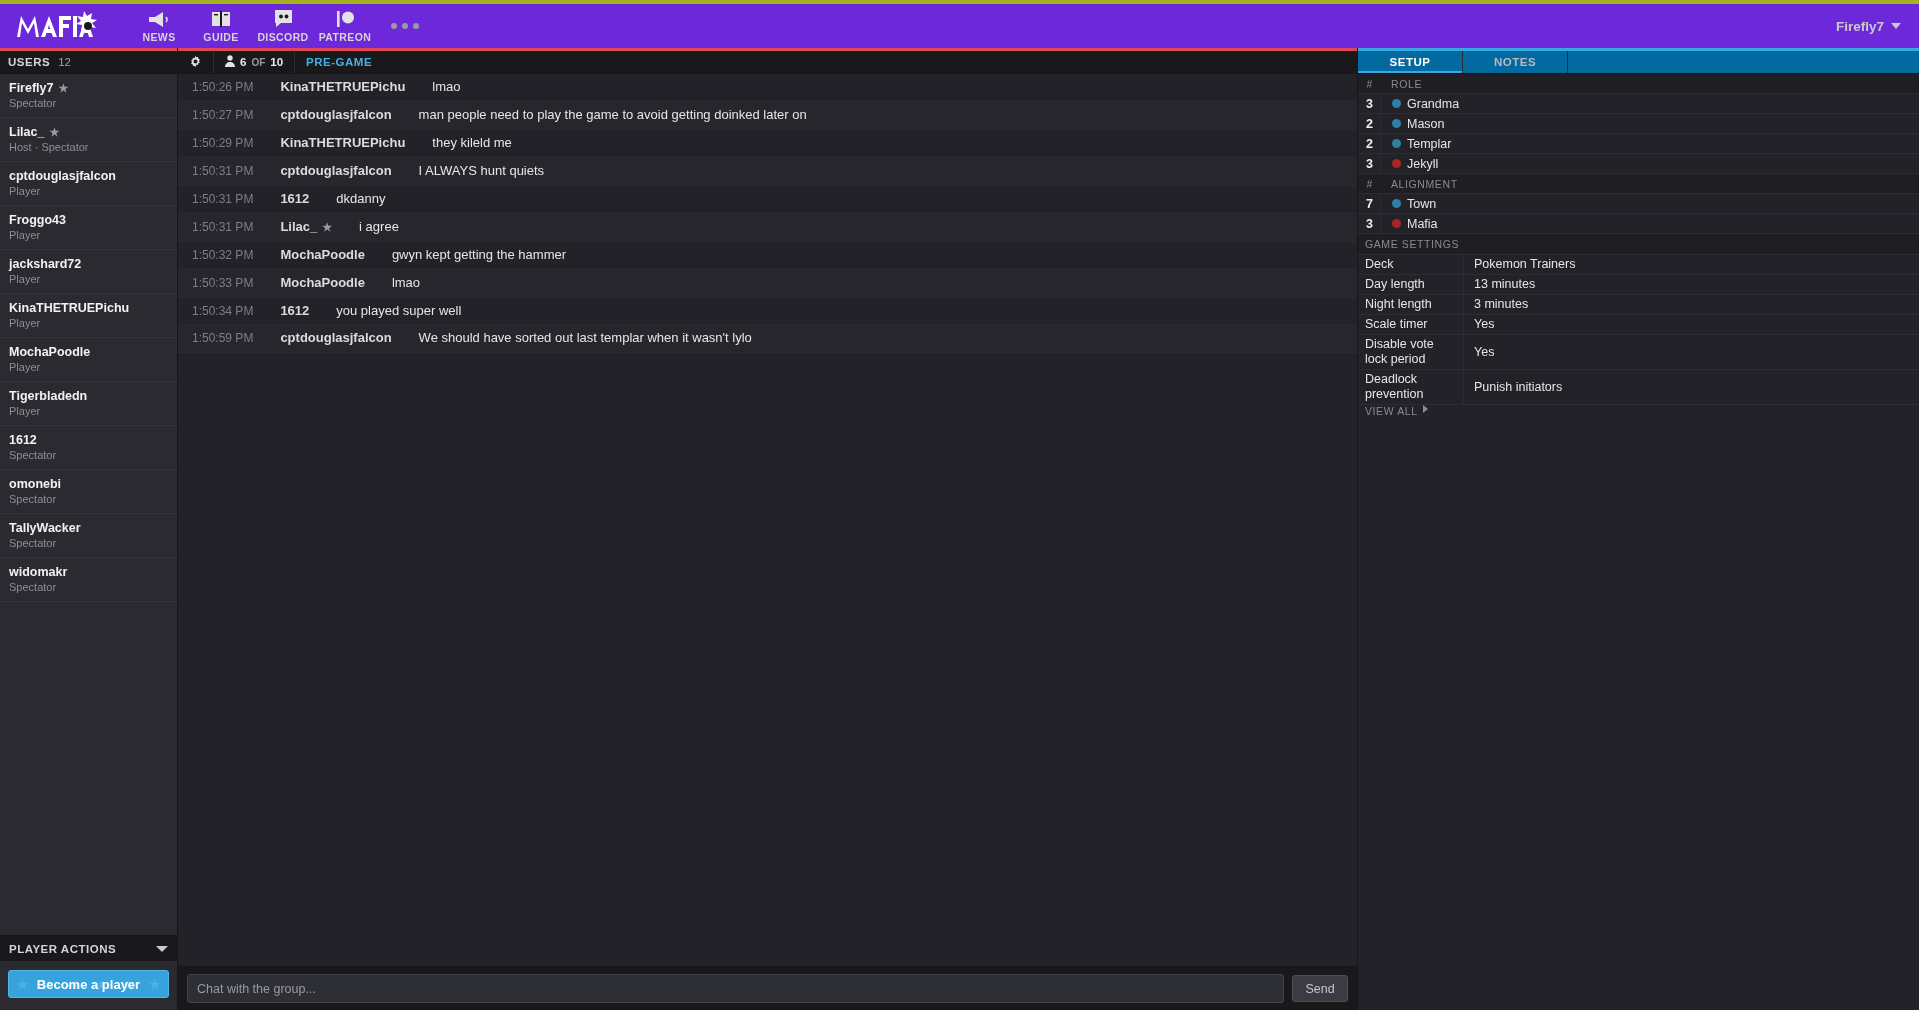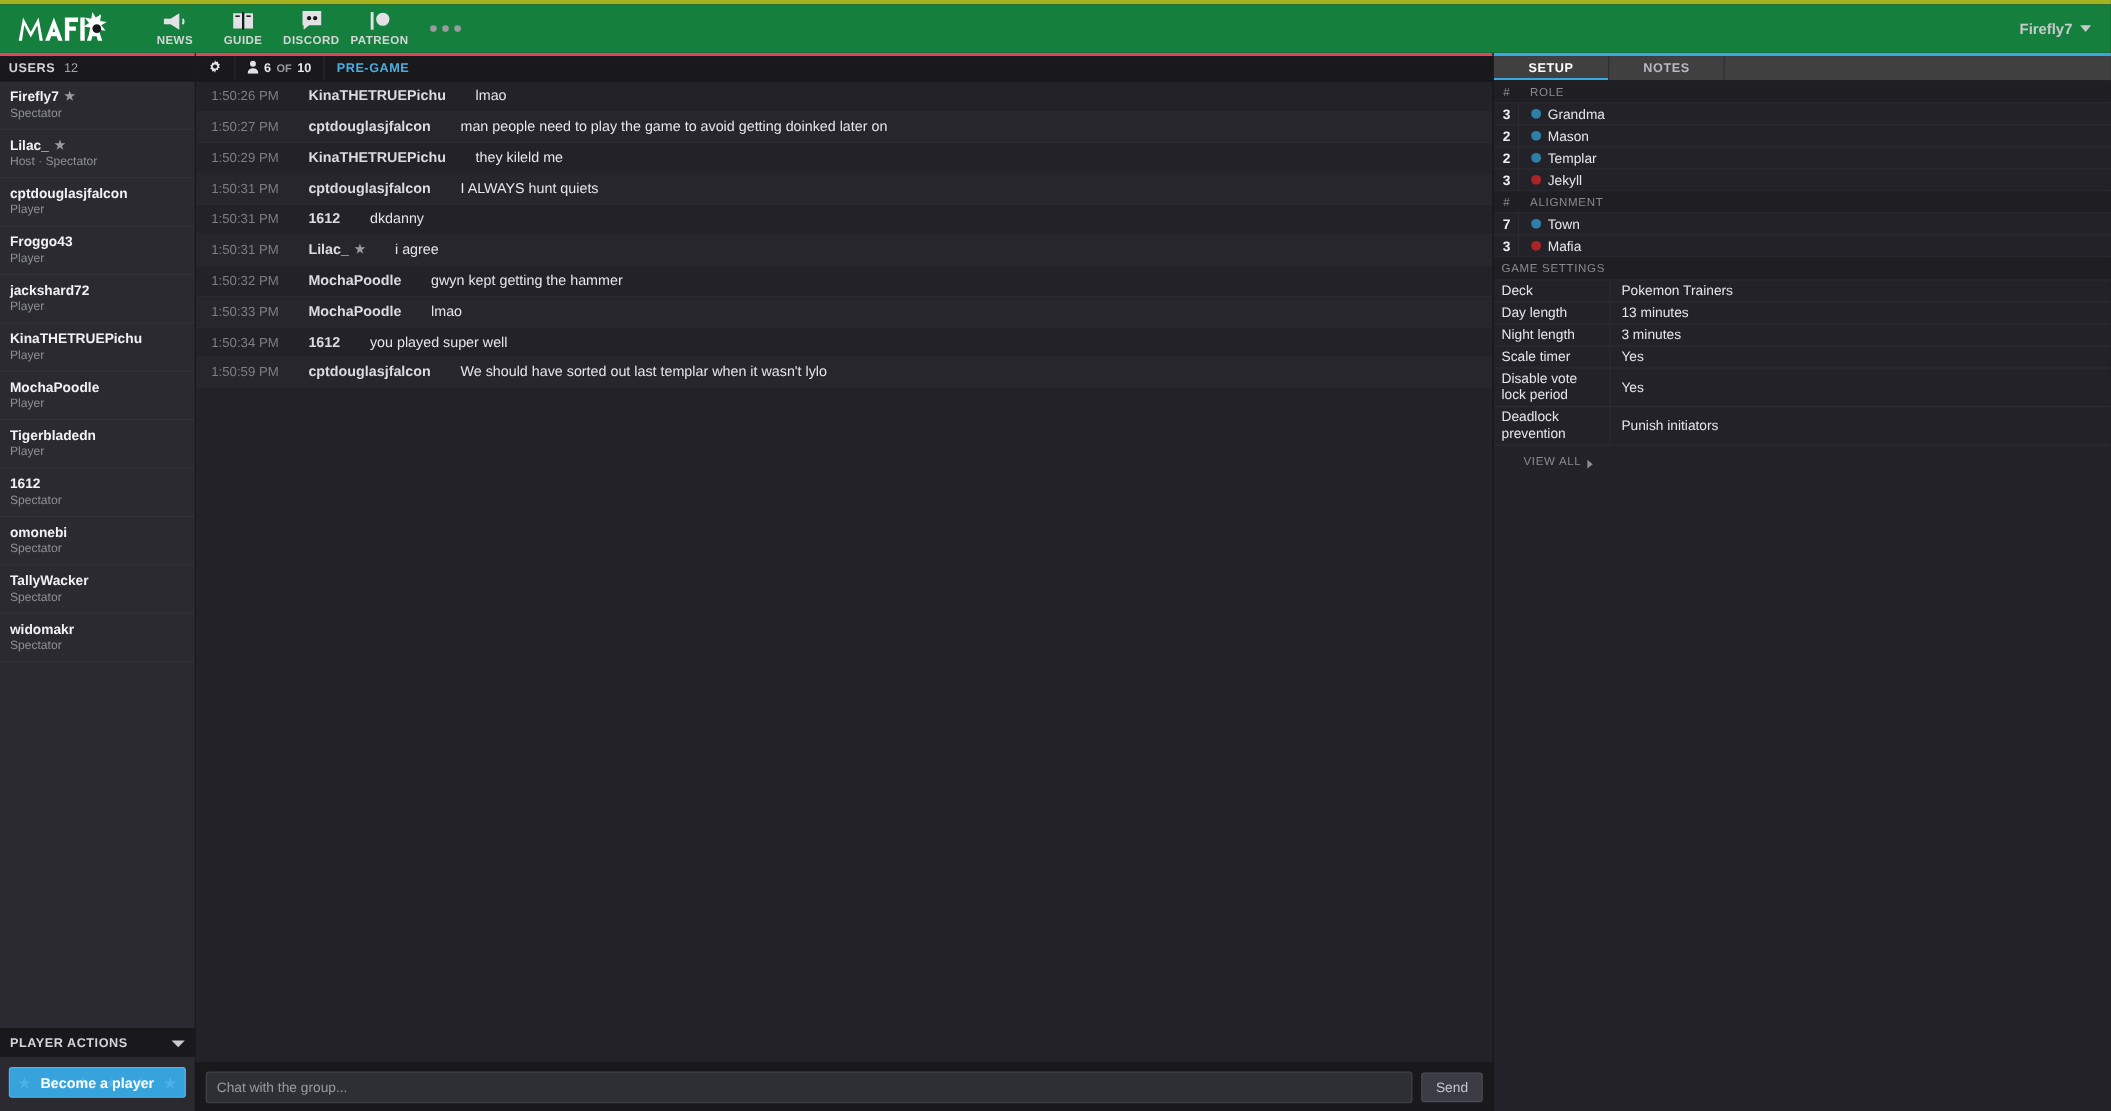--- a/index.html
+++ b/index.html
@@ -8,21 +8,21 @@
     background: #1b1b1f;
     font-family: "Liberation Sans", sans-serif;
     overflow: hidden;
   }
 
   
   .top-stripe { height: 4px; background: #a6b320; width: 100%; }
 
   
   .navbar {
-    height: 44px; background: #15803d;
+    height: 44px; background: #6d28d9;
     display: flex; align-items: center;
     padding: 0 14px;
     position: relative;
   }
   .logo { width: 88px; height: 34px; margin-right: 26px; display: flex; align-items: center; }
   .nav-items { display: flex; align-items: center; gap: 0px; }
   .nav-item {
     display: flex; flex-direction: column; align-items: center; justify-content: center;
     width: 62px; height: 44px; cursor: pointer; color: #d9d9dc;
   }
@@ -127,21 +127,21 @@
   .chat-input::placeholder { color: #9a9aa2; }
   .send-btn {
     width: 56px; height: 27px; background: #3b3b43; border: 1px solid #4e4e58;
     border-radius: 3px; color: #c6c6cc; font-size: 12.5px; cursor: pointer;
     font-family: "Liberation Sans", sans-serif;
   }
 
   
   .right-col { width: 562px; background: #222228; display: flex; flex-direction: column; border-left: 1px solid #161619;}
   .right-top-bar { height: 3px; background: #3aa8e0; }
-  .tabs { height: 23px; background: #404040; display: flex; border-bottom: 1px solid #15151a; }
+  .tabs { height: 23px; background: #0369a1; display: flex; border-bottom: 1px solid #15151a; }
   .tab {
     width: 105px; display: flex; align-items: center; justify-content: center;
     font-size: 11.5px; font-weight: bold; color: #b9b9c0; letter-spacing: .5px;
     cursor: pointer; border-right: 1px solid #2c2c33;
   }
   .tab.active { color: #ffffff; box-shadow: inset 0 -2px 0 #3aa8e0; }
 
   .setup-table { width: 100%; }
   .sec-head {
     display: flex; background: #1e1e23; border-bottom: 1px solid #2c2c33;
@@ -159,22 +159,22 @@
 
   .gs-head {
     height: 21px; display: flex; align-items: center; padding-left: 7px;
     font-size: 10.5px; color: #8a8a92; letter-spacing: .6px; border-bottom: 1px solid #2c2c33;
     background: #1e1e23;
   }
   .gs-row { display: flex; border-bottom: 1px solid #2c2c33; font-size: 12.5px; color: #e6e6ea; min-height: 19px; }
   .gs-row .k { width: 105px; padding: 2px 6px 2px 7px; line-height: 1.2; }
   .gs-row .v { flex: 1; padding: 2px 6px 2px 10px; border-left: 1px solid #2c2c33; line-height: 1.2; display:flex; align-items:center;}
   .view-all {
-    height: 21px; display: flex; align-items: flex-end; gap: 5px; padding-left: 7px;
-    font-size: 10.5px; color: #8a8a92; letter-spacing: .6px; cursor: pointer; margin-left: 20px;
+    height: 21px; display: flex; align-items: flex-start; gap: 5px; padding-left: 7px;
+    font-size: 10.5px; color: #8a8a92; letter-spacing: .6px; cursor: pointer;
   }
   .tri-right { width:0;height:0;border-top:4px solid transparent;border-bottom:4px solid transparent;border-left:5px solid #8a8a92; }
 </style>
 </head>
 <body>
 
 <div class="top-stripe"></div>
 
 <div class="navbar">
   <div class="logo">

